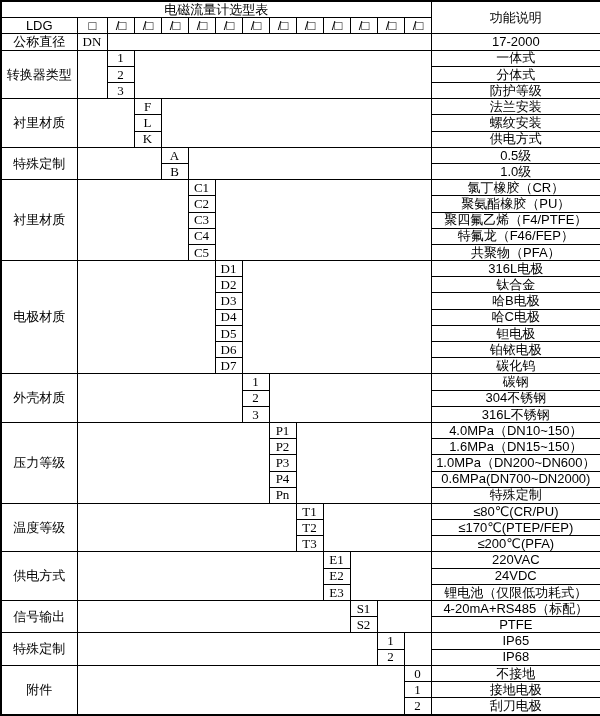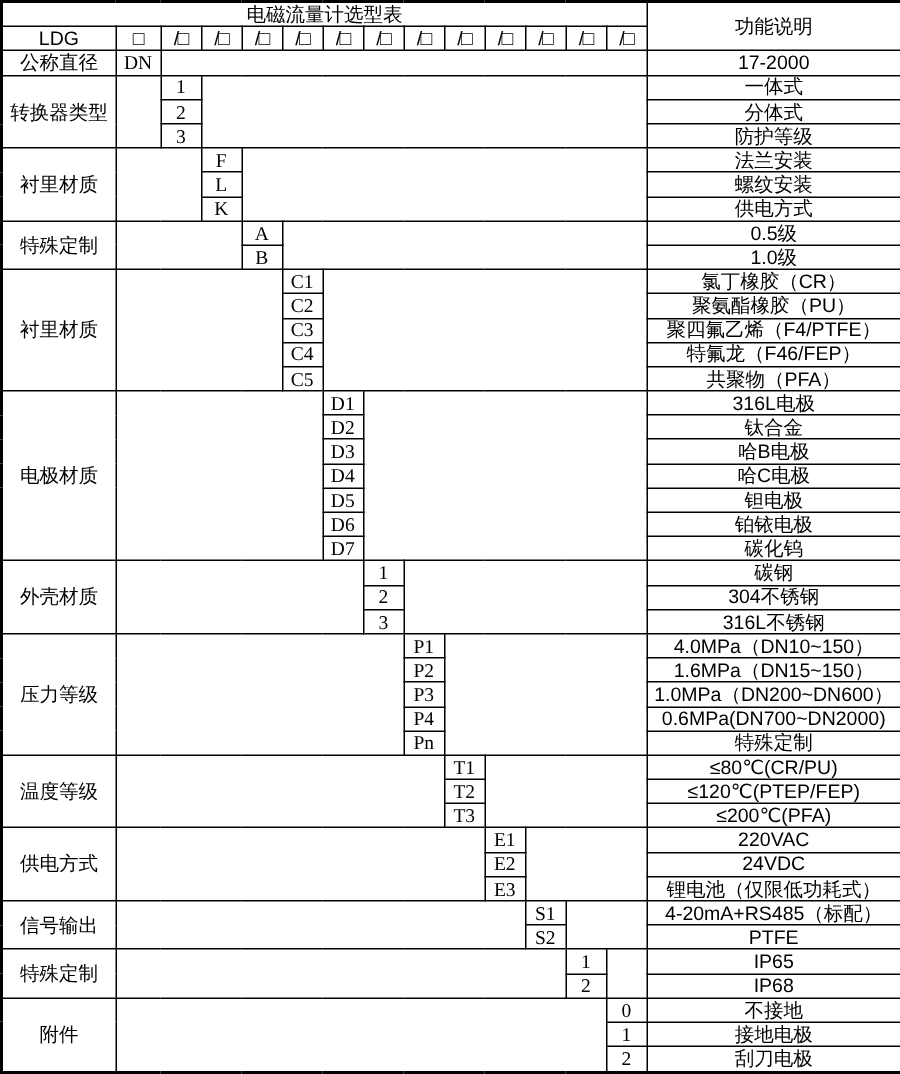--- a/index.html
+++ b/index.html
@@ -231,21 +231,21 @@
 
   <tr class="cat-start">
     <td class="label" rowspan="3">温度等级</td>
     <td class="sp" colspan="8" rowspan="3"></td>
     <td class="code">T1</td>
     <td class="sp" colspan="4" rowspan="3"></td>
     <td class="desc">≤80℃(CR/PU)</td>
   </tr>
   <tr>
     <td class="code">T2</td>
-    <td class="desc">≤120℃(PTEP/FEP)</td>
+    <td class="desc">≤170℃(PTEP/FEP)</td>
   </tr>
   <tr>
     <td class="code">T3</td>
     <td class="desc">≤200℃(PFA)</td>
   </tr>
 
   <tr class="cat-start">
     <td class="label" rowspan="3">供电方式</td>
     <td class="sp" colspan="9" rowspan="3"></td>
     <td class="code">E1</td>

